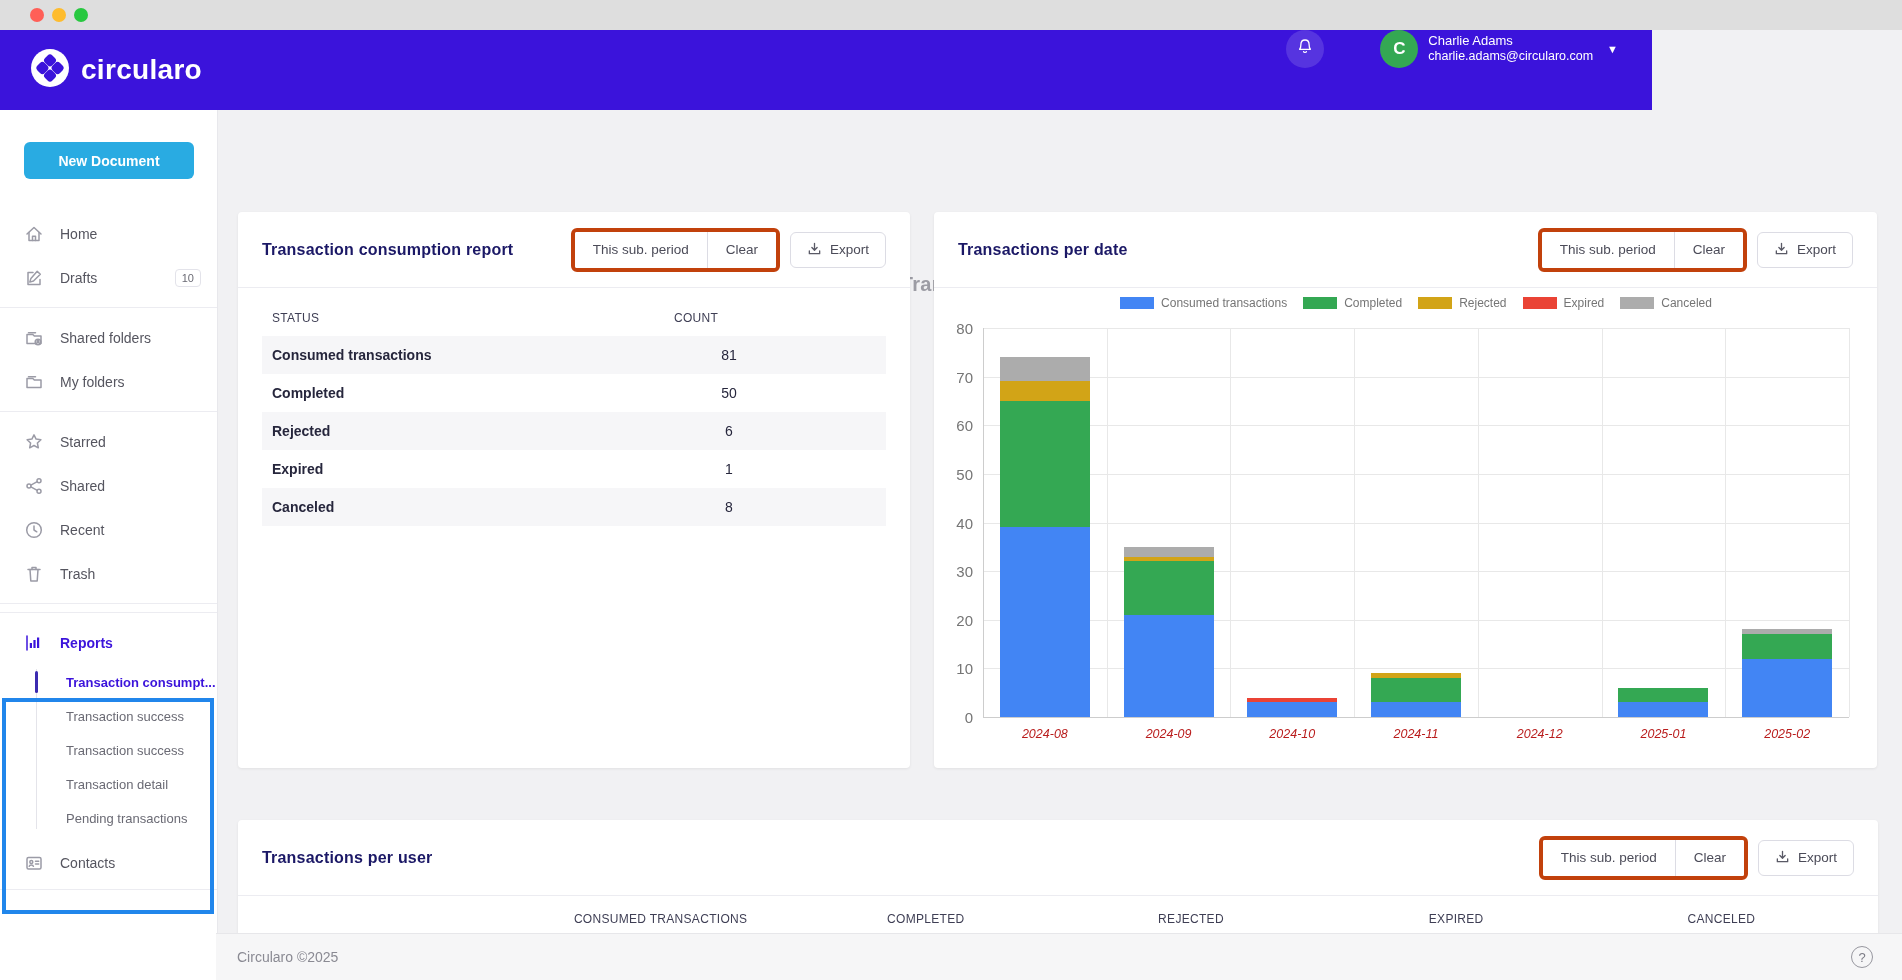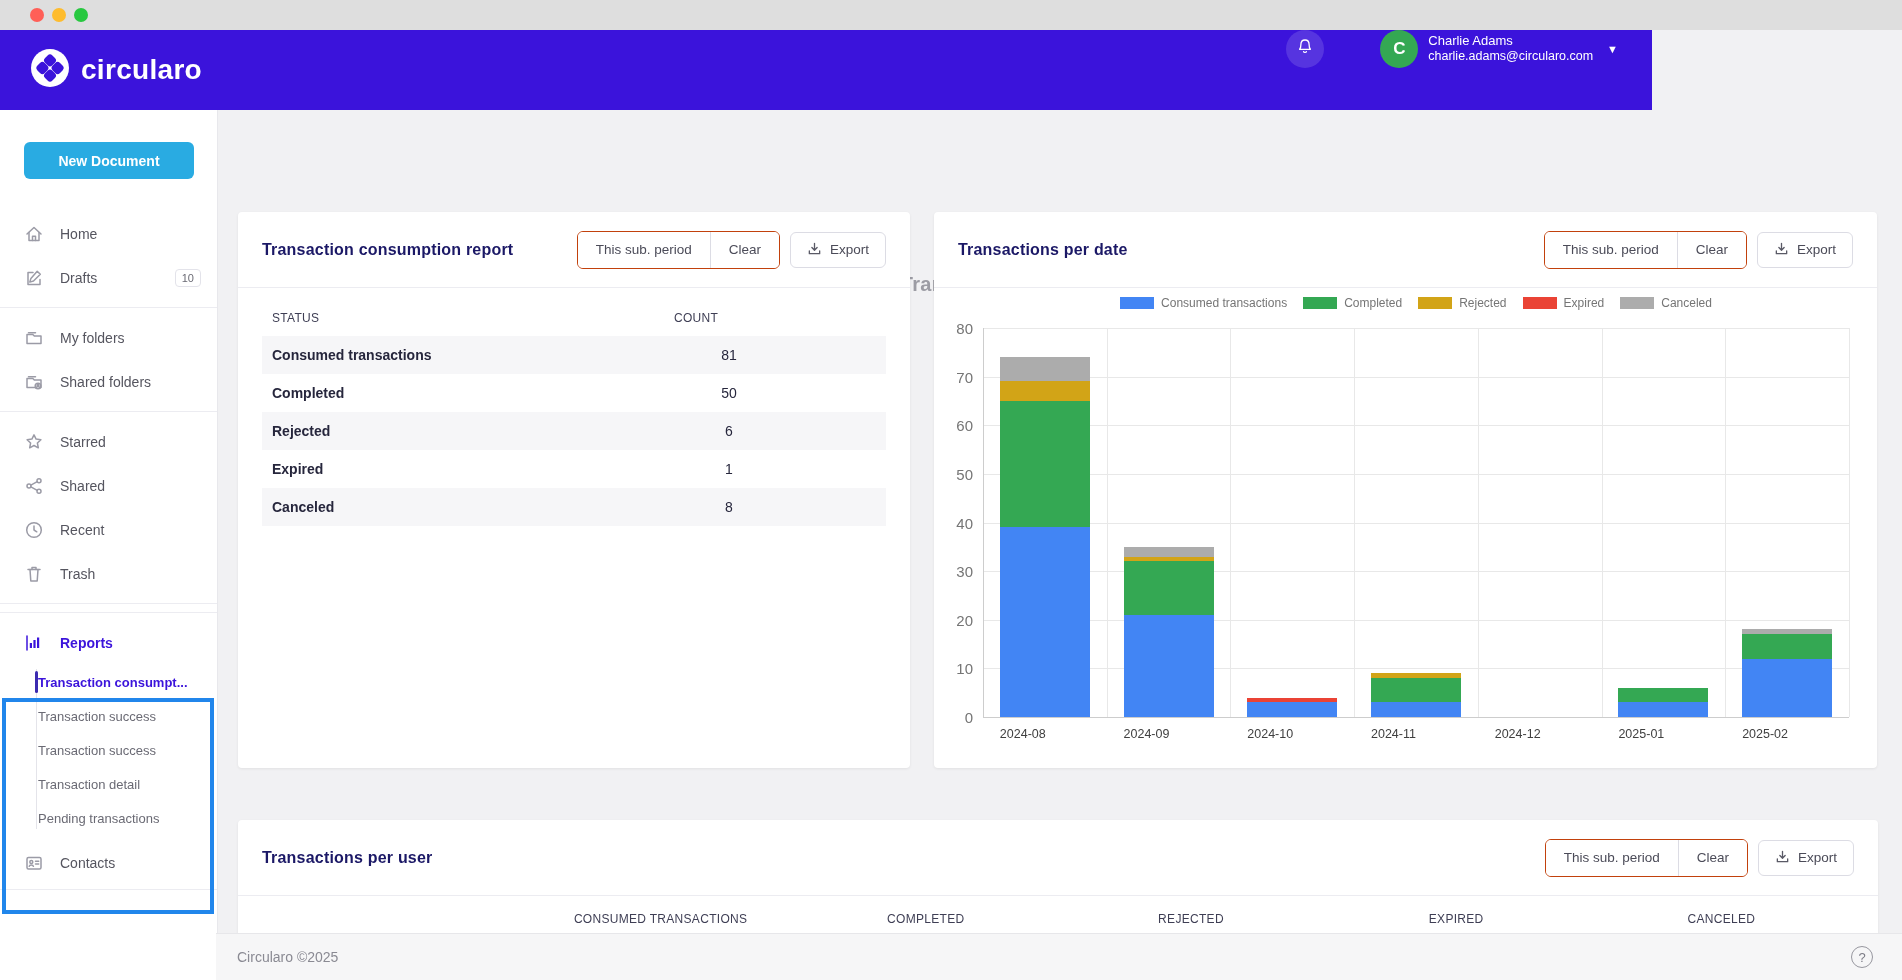--- a/index.html
+++ b/index.html
@@ -31,38 +31,38 @@
   .side-list { margin-top:33px; }
   .side-item { height:44px; display:flex; align-items:center; padding-left:24px; color:#55555f; font-size:14px; font-weight:500; cursor:pointer; }
   .side-item .ic { width:20px; height:20px; margin-right:16px; color:#9b9ba6; flex:0 0 auto; }
   .side-item .lbl { flex:1; }
   .badge { margin-right:16px; border:1px solid #e3e3ea; border-radius:4px; font-size:11px; color:#6a6a74; padding:2px 6px; background:#fff; }
   .side-div { height:1px; background:#ececf1; margin:7px 0 8px 0; }
   .reports-item { color:var(--purple,#3B13DB); font-weight:bold; }
   .reports-item .ic { color:var(--purple,#3B13DB); }
   .subs { position:relative; }
   .subs .tree-line { position:absolute; left:36px; top:4px; bottom:6px; width:1px; background:#e4e4ea; }
-  .sub-item { height:34px; display:flex; align-items:center; padding-left:38px; font-size:13px; color:#6a6a74; cursor:pointer; position:relative; }
+  .sub-item { height:34px; display:flex; align-items:center; padding-left:66px; font-size:13px; color:#6a6a74; cursor:pointer; position:relative; }
   .sub-item.active { color:var(--purple,#3B13DB); font-weight:bold; }
   .sub-item.active .active-bar { position:absolute; left:35px; top:6px; width:3px; height:22px; background:#3c2bb0; border-radius:2px; }
   .hl-box { position:absolute; left:2px; top:588px; width:212px; height:216px; border:4px solid var(--highlight-blue,#2186EB); pointer-events:none; z-index:6; }
 
   
   .main { position:absolute; left:218px; top:110px; width:1684px; height:870px; }
   .page-title { position:absolute; top:163px; left:0; width:100%; text-align:center; font-size:20px; font-weight:bold; color:#9c9ca4; letter-spacing:.4px; }
 
   .card { position:absolute; background:#fff; border-radius:4px; box-shadow:0 1px 3px rgba(0,0,0,.07); }
   .card-consumption { left:20px; top:102px; width:672px; height:556px; }
   .card-date { left:716px; top:102px; width:943px; height:556px; }
   .card-user { left:20px; top:710px; width:1640px; height:270px; }
 
   .card-head { display:flex; align-items:center; justify-content:space-between; padding:0 24px; height:76px; border-bottom:1px solid #ececf1; }
   .card-title { font-size:16px; font-weight:bold; color:#1b1866; letter-spacing:.2px; }
   .head-actions { display:flex; align-items:center; gap:10px; }
-  .btn-group { display:flex; border:1px solid #c2410c; border-radius:6px; overflow:hidden; background:#fff; }
+  .btn-group { display:flex; border:4px solid #c2410c; border-radius:6px; overflow:hidden; background:#fff; }
   .btn-group button { border:none; background:#fff; font-family:inherit; font-size:13.5px; color:#4b4b58; padding:0 18px; height:36px; cursor:pointer; }
   .btn-group button + button { border-left:1px solid #dcdce4; }
   .btn.export { display:flex; align-items:center; gap:8px; border:1px solid #dcdce4; border-radius:6px; background:#fff; font-family:inherit; font-size:13.5px; color:#4b4b58; padding:0 16px; height:36px; cursor:pointer; }
 
   
   .tbl { margin:12px 24px 0 24px; }
   .tbl-head { display:flex; height:36px; align-items:center; font-size:12px; color:#3e3e54; letter-spacing:.3px; }
   .tbl-row { display:flex; height:38px; align-items:center; font-size:14px; color:#26263c; }
   .tbl-row:nth-child(odd) { background:#f6f6f8; }
   .c1 { padding-left:10px; width:412px; }
@@ -72,21 +72,21 @@
 
   
   .chart-area { position:absolute; left:0; top:76px; right:0; bottom:0; }
   .legend { position:absolute; left:49px; width:866px; top:84px; display:flex; justify-content:center; gap:16px; align-items:center; }
   .legend-item { display:flex; align-items:center; gap:7px; font-size:12px; color:#757575; }
   .legend-swatch { width:34px; height:12px; display:inline-block; }
   .gridline-h { position:absolute; height:1px; background:#e8e8e8; }
   .gridline-v { position:absolute; width:1px; background:#e8e8e8; }
   .axis-line { background:#cdcdcd !important; }
   .ytick { position:absolute; width:32px; text-align:right; font-size:15px; color:#757575; }
-  .xtick { position:absolute; text-align:left; font-size:12.5px; color:#404040; }
+  .xtick { position:absolute; text-align:center; font-size:12.5px; color:#b91c1c;font-style:italic; }
   .bar-seg { position:absolute; }
 
   
   .user-cols { display:grid; grid-template-columns:266px repeat(5,1fr); padding:0 24px; margin-top:16px; }
   .user-col { text-align:center; font-size:12px; color:#3e3e54; letter-spacing:.3px; }
 
   
   .footer { position:absolute; left:216px; top:933px; width:1686px; height:47px; background:#f6f6f7; border-top:1px solid #e7e7ea; z-index:8; display:flex; align-items:center; }
   .copyright { margin-left:21px; font-size:14px; color:#8a8a93; }
   .help-circle { position:absolute; right:29px; top:12px; width:22px; height:22px; border:1.5px solid #97979f; border-radius:50%; color:#7c7c86; font-size:13px; display:flex; align-items:center; justify-content:center; cursor:pointer; }
@@ -150,32 +150,32 @@
             <path d="M13.2 3.2 L16.3 6.3 L9.5 13 L5.8 14.1 L6.9 10.4 Z"></path>
           </svg></span>
         <span class="lbl">Drafts</span>
         <span class="badge">10</span>
       </div>
       <div class="side-div"></div>
       <div class="side-item">
         <span class="ic"><svg width="20" height="20" viewBox="0 0 20 20" fill="none" stroke="currentColor" stroke-width="1.5" stroke-linecap="round" stroke-linejoin="round">
             <path d="M3 6.5 H8.8 L10.3 8 H17 V15.5 H3 Z"></path>
             <path d="M4.5 4.8 H11.5"></path>
-          </svg></span>
-        <span class="lbl">My folders</span>
-      </div>
-      <div class="side-item">
-        <span class="ic"><svg width="20" height="20" viewBox="0 0 20 20" fill="none" stroke="currentColor" stroke-width="1.5" stroke-linecap="round" stroke-linejoin="round">
-            <path d="M3 6.5 H8.8 L10.3 8 H17 V15.5 H3 Z"></path>
-            <path d="M4.5 4.8 H11.5"></path>
             <circle cx="14" cy="14" r="2.8" fill="#fff"></circle>
             <circle cx="14" cy="13.3" r="0.9"></circle>
             <path d="M12.6 15.4 C12.9 14.3 15.1 14.3 15.4 15.4"></path>
           </svg></span>
         <span class="lbl">Shared folders</span>
+      </div>
+      <div class="side-item">
+        <span class="ic"><svg width="20" height="20" viewBox="0 0 20 20" fill="none" stroke="currentColor" stroke-width="1.5" stroke-linecap="round" stroke-linejoin="round">
+            <path d="M3 6.5 H8.8 L10.3 8 H17 V15.5 H3 Z"></path>
+            <path d="M4.5 4.8 H11.5"></path>
+          </svg></span>
+        <span class="lbl">My folders</span>
       </div>
       <div class="side-div"></div>
       <div class="side-item">
         <span class="ic"><svg width="20" height="20" viewBox="0 0 20 20" fill="none" stroke="currentColor" stroke-width="1.5" stroke-linecap="round" stroke-linejoin="round">
             <path d="M10 2.8 L12.1 7.1 L16.9 7.7 L13.4 11 L14.3 15.8 L10 13.5 L5.7 15.8 L6.6 11 L3.1 7.7 L7.9 7.1 Z"></path>
           </svg></span>
         <span class="lbl">Starred</span>
       </div>
       <div class="side-item">
         <span class="ic"><svg width="20" height="20" viewBox="0 0 20 20" fill="none" stroke="currentColor" stroke-width="1.5" stroke-linecap="round" stroke-linejoin="round">

